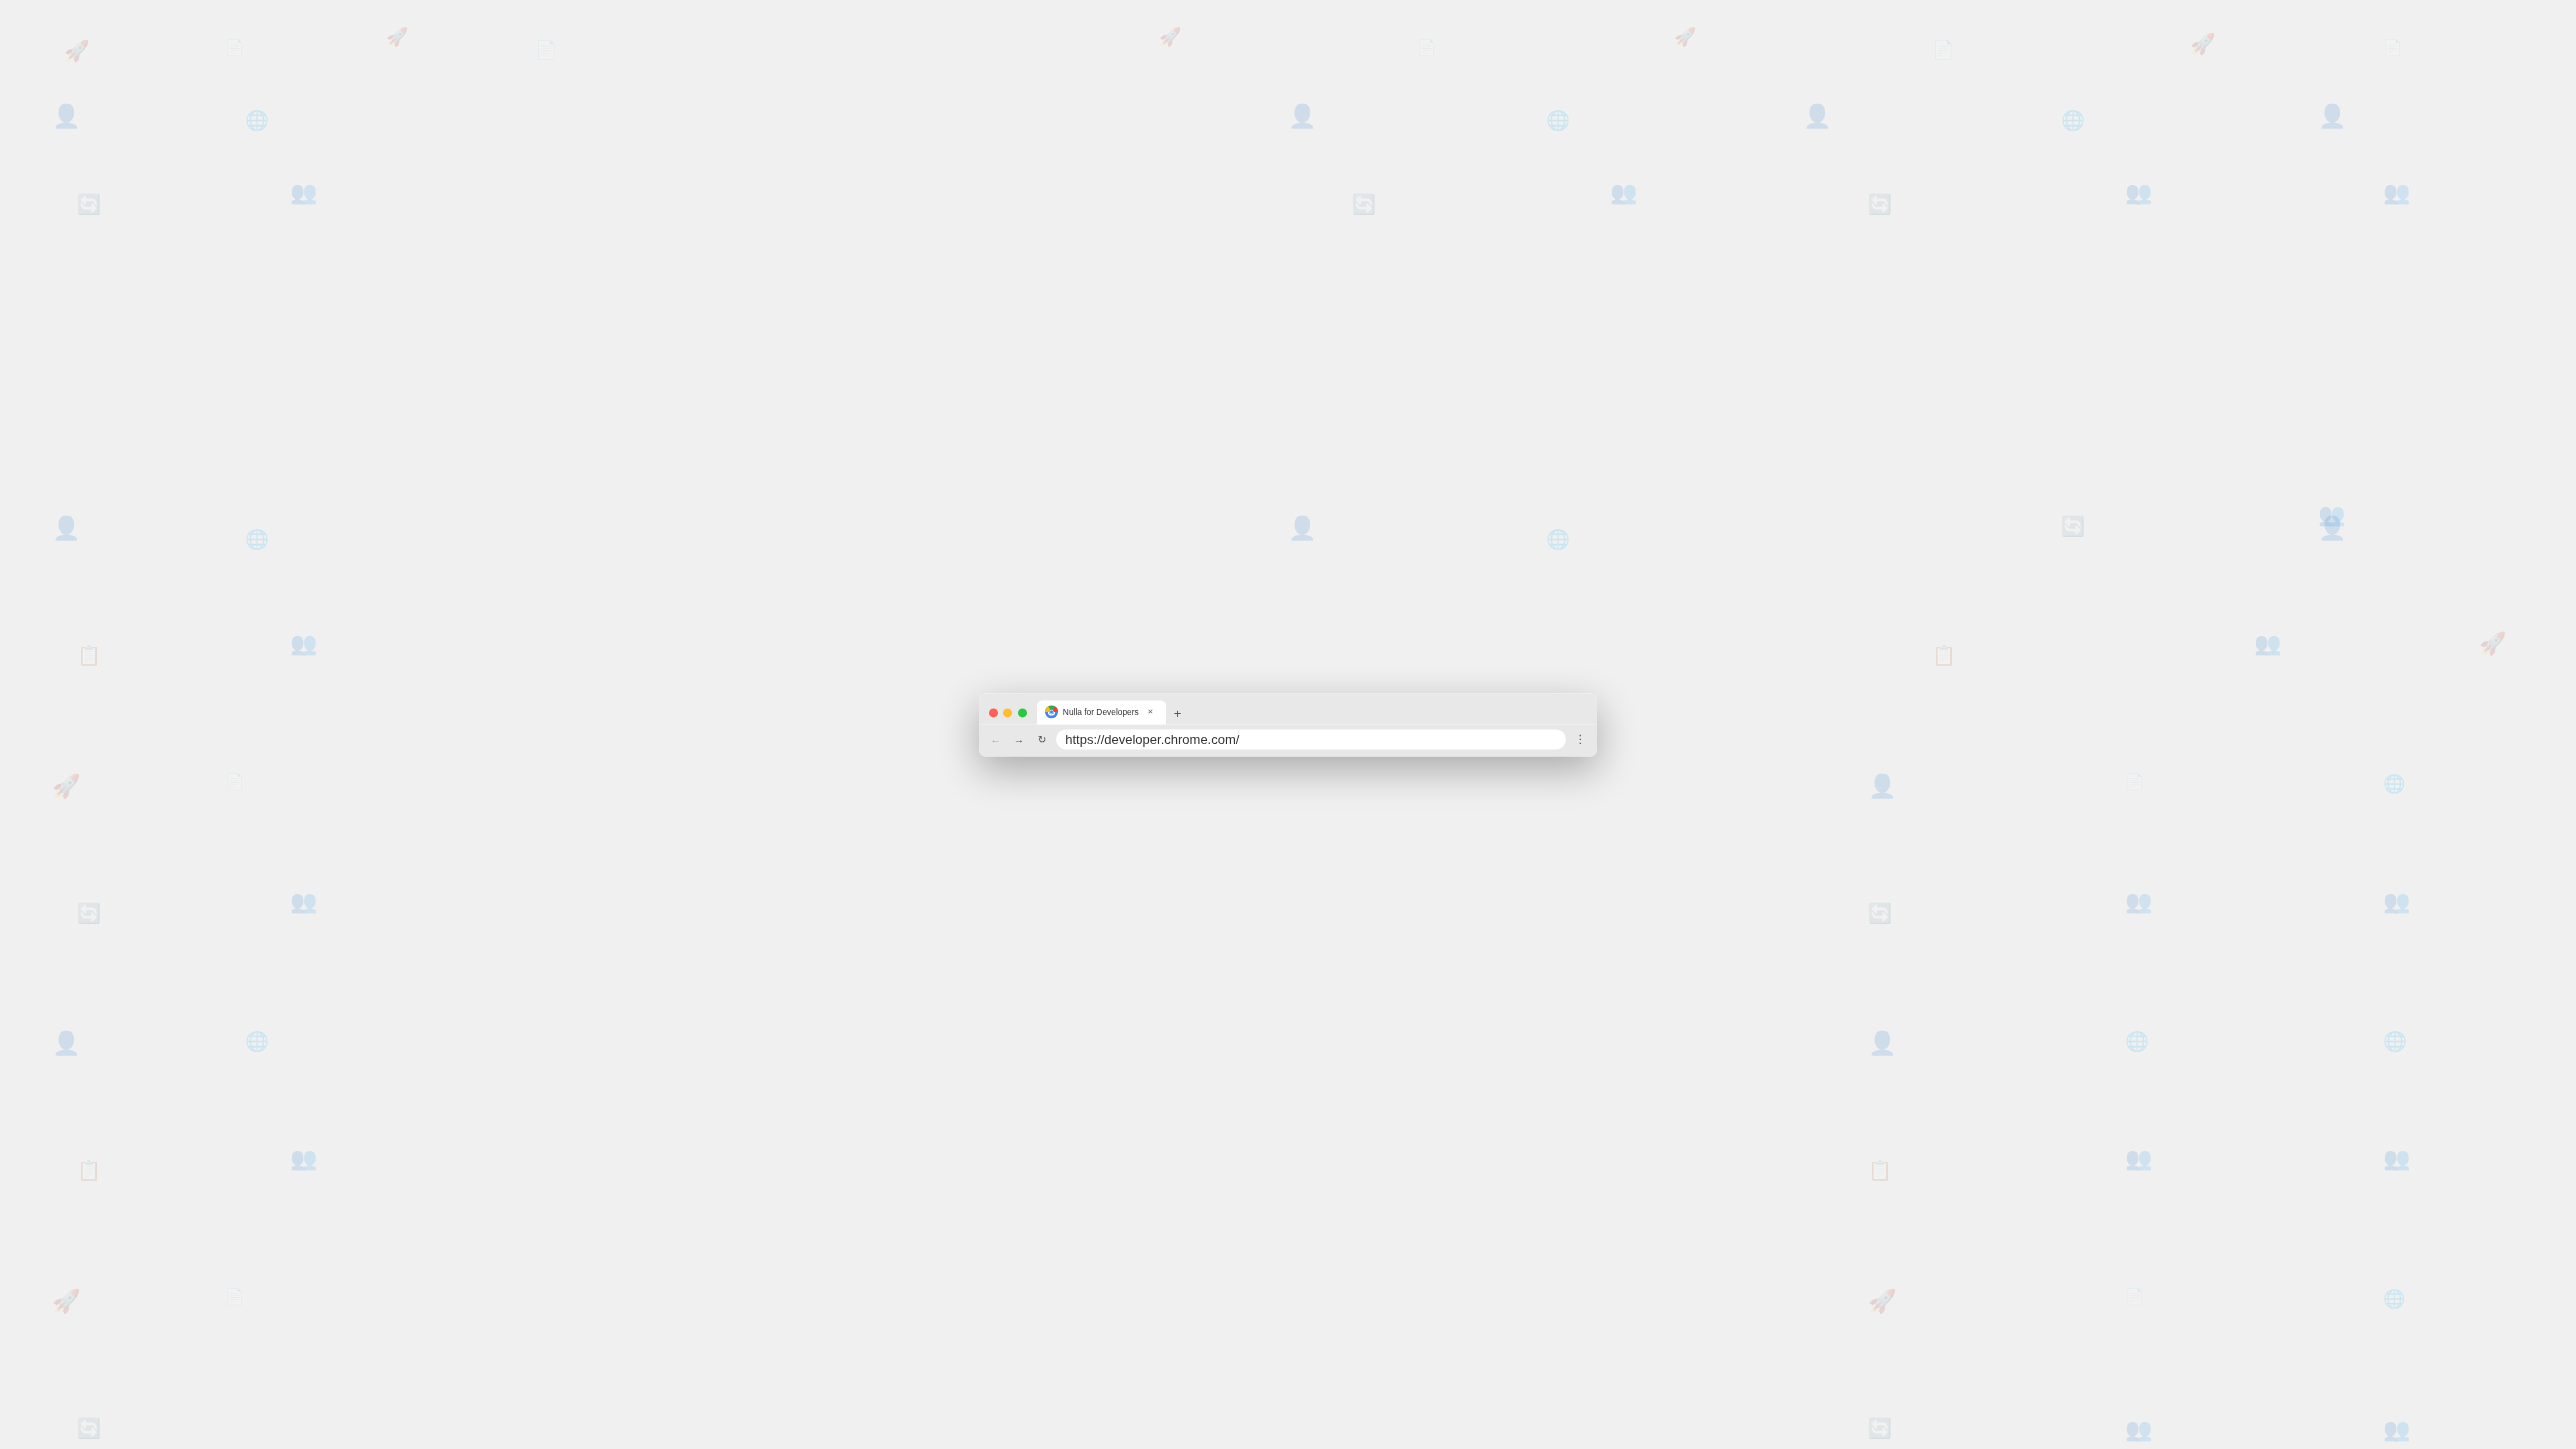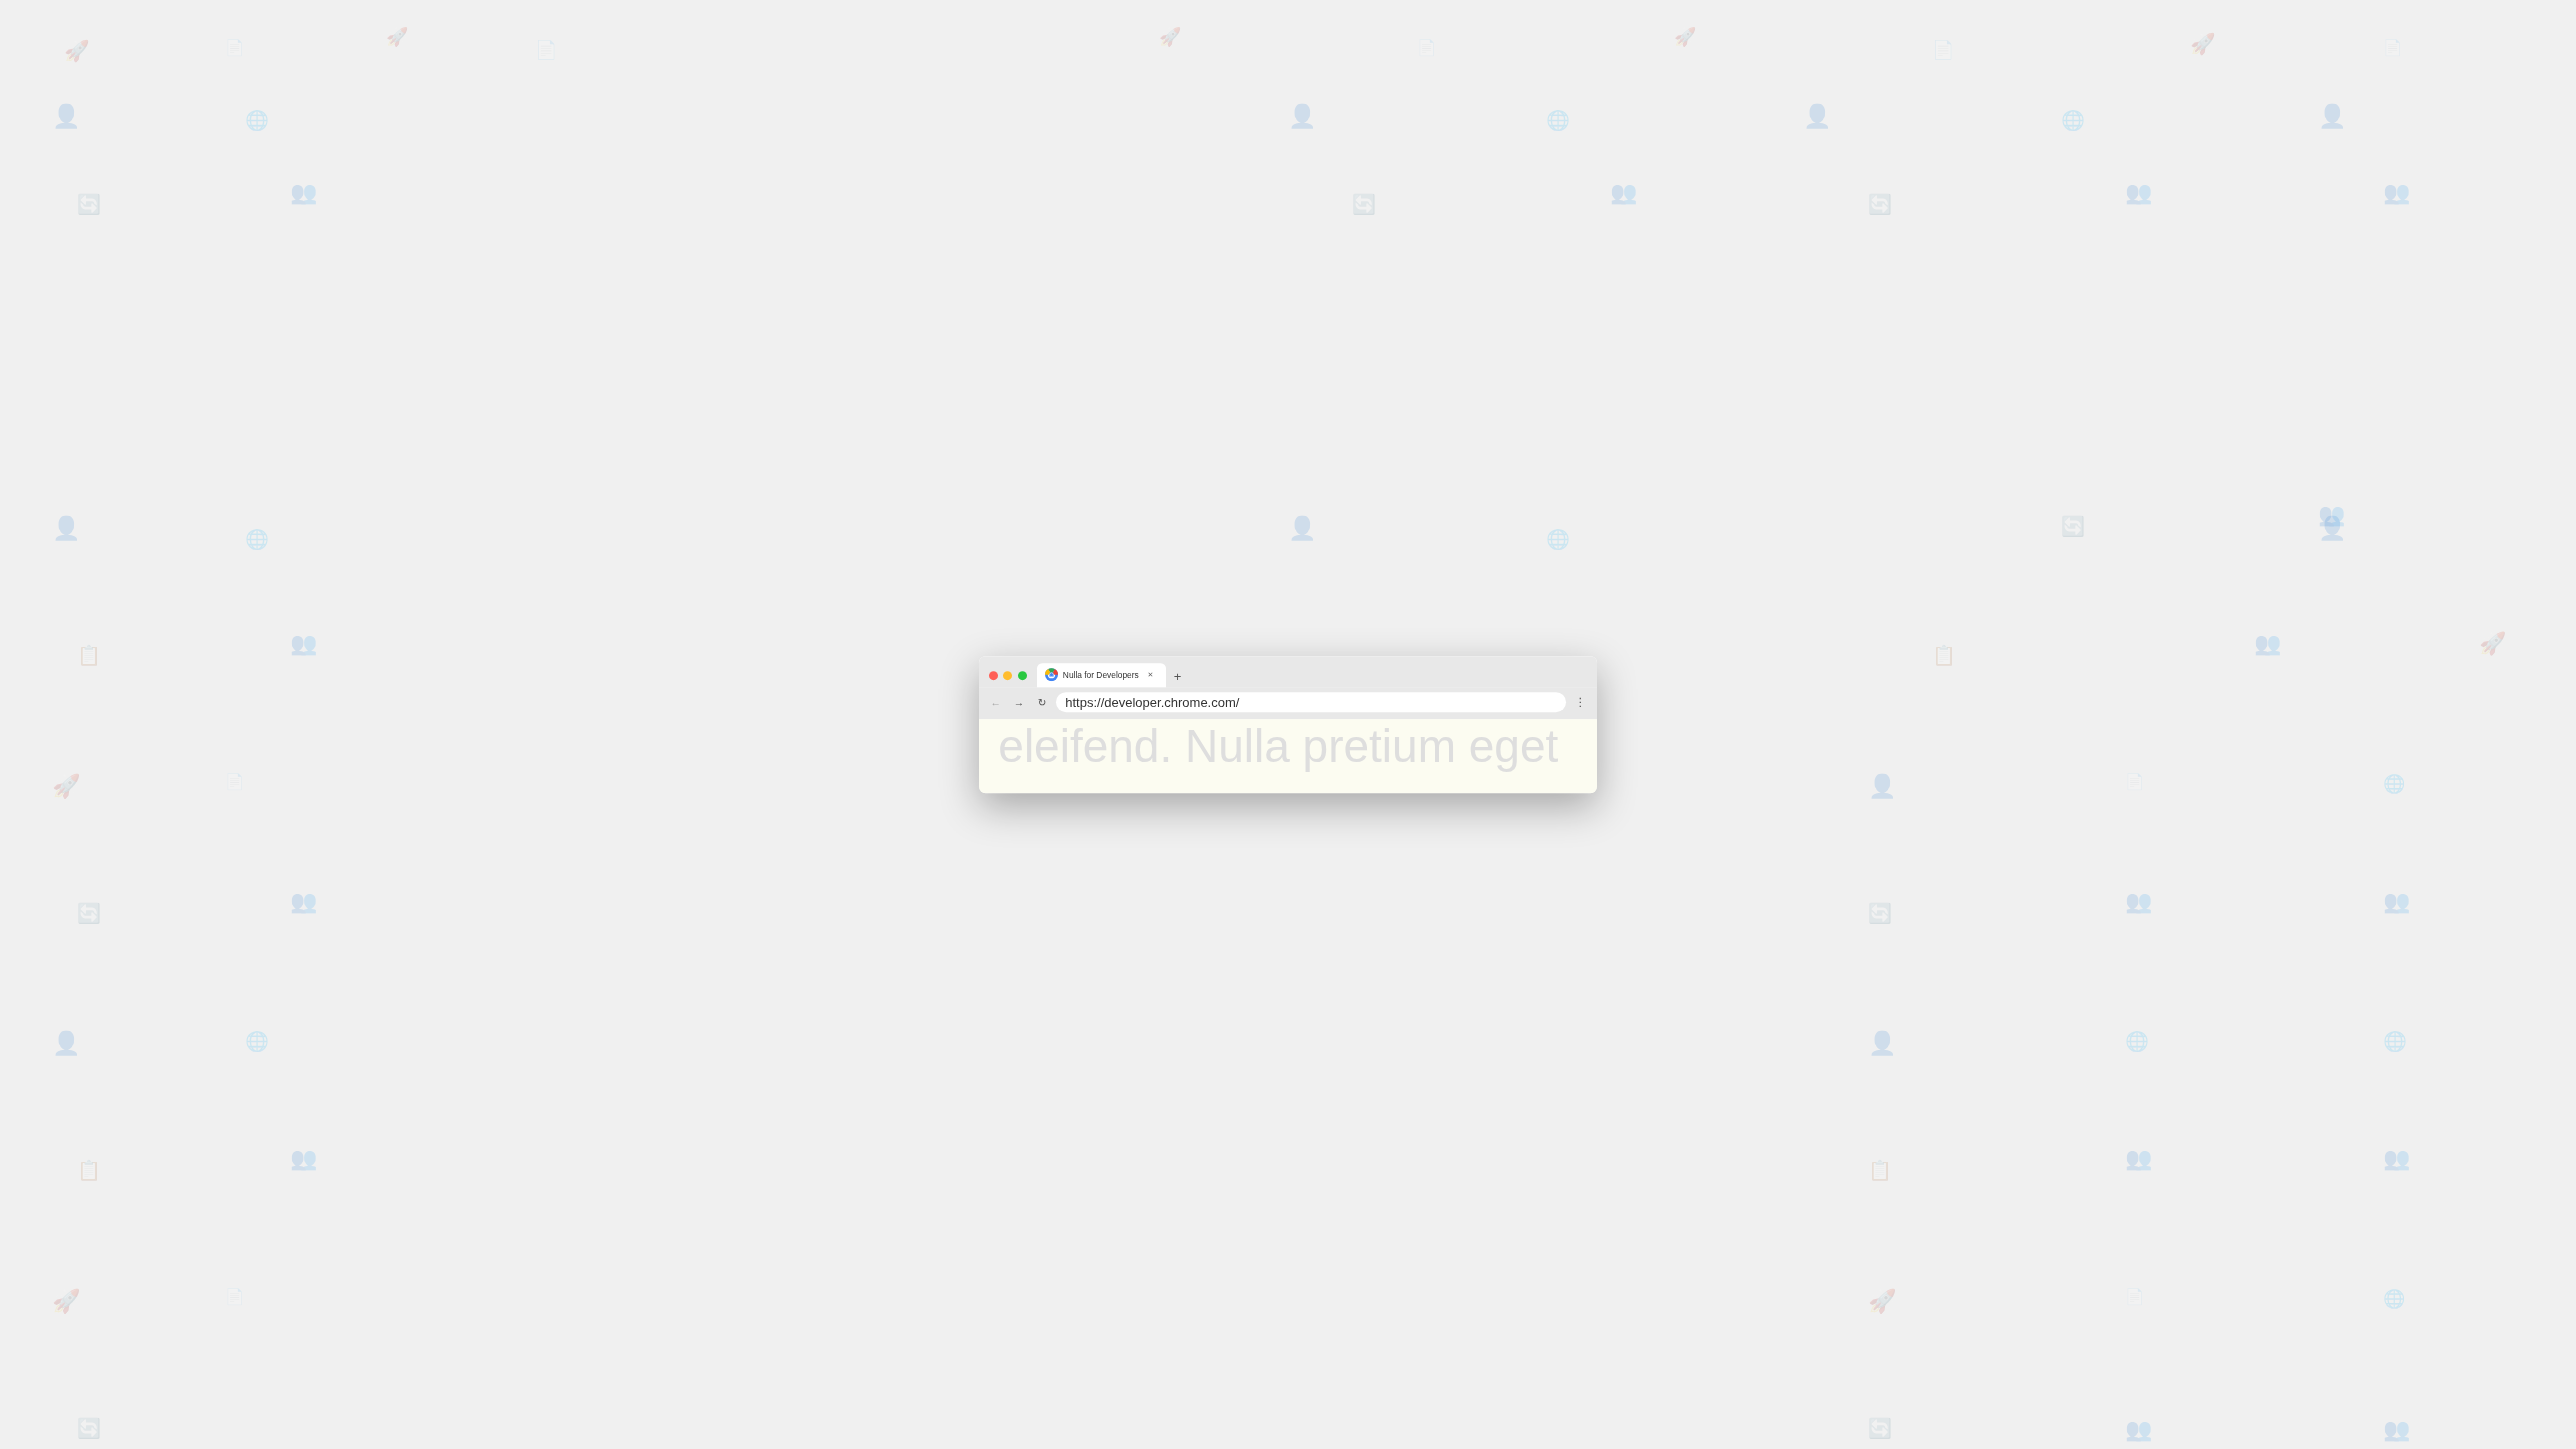--- a/index.html
+++ b/index.html
@@ -377,17 +377,16 @@
       <button class="nav-btn">
         <span>↻</span>
       </button>
       <input type="text" class="address-bar" value="https://developer.chrome.com/" style="">
       <button class="menu-btn">
         <span>⋮</span>
       </button>
     </div>
 
 
-    <div class="overflow-content">eleifend. Nulla pretium eget</div>
 
   </div>
 </div>
 
 
 </body></html>

